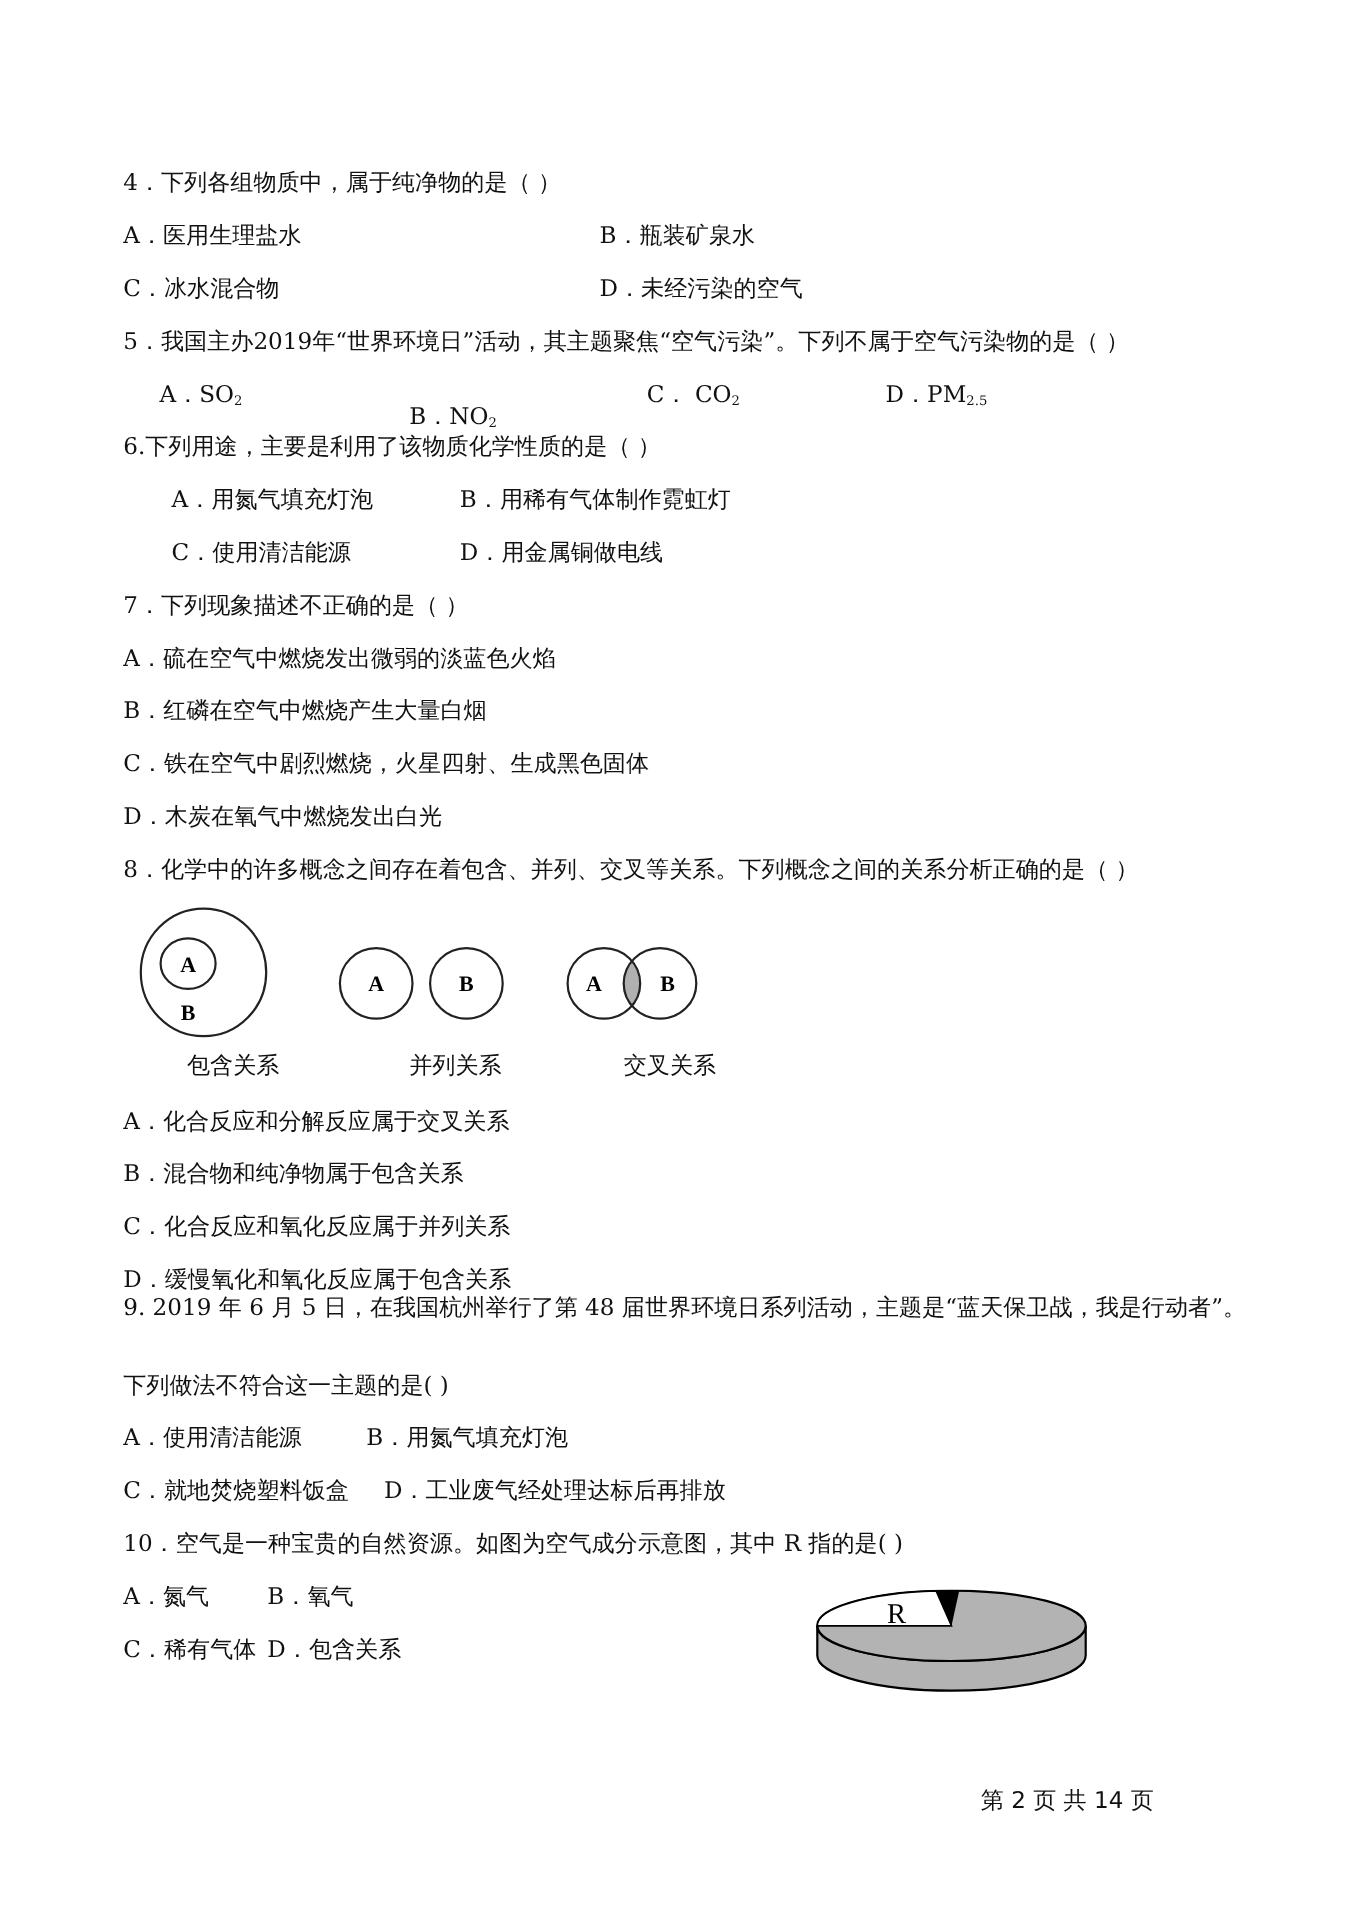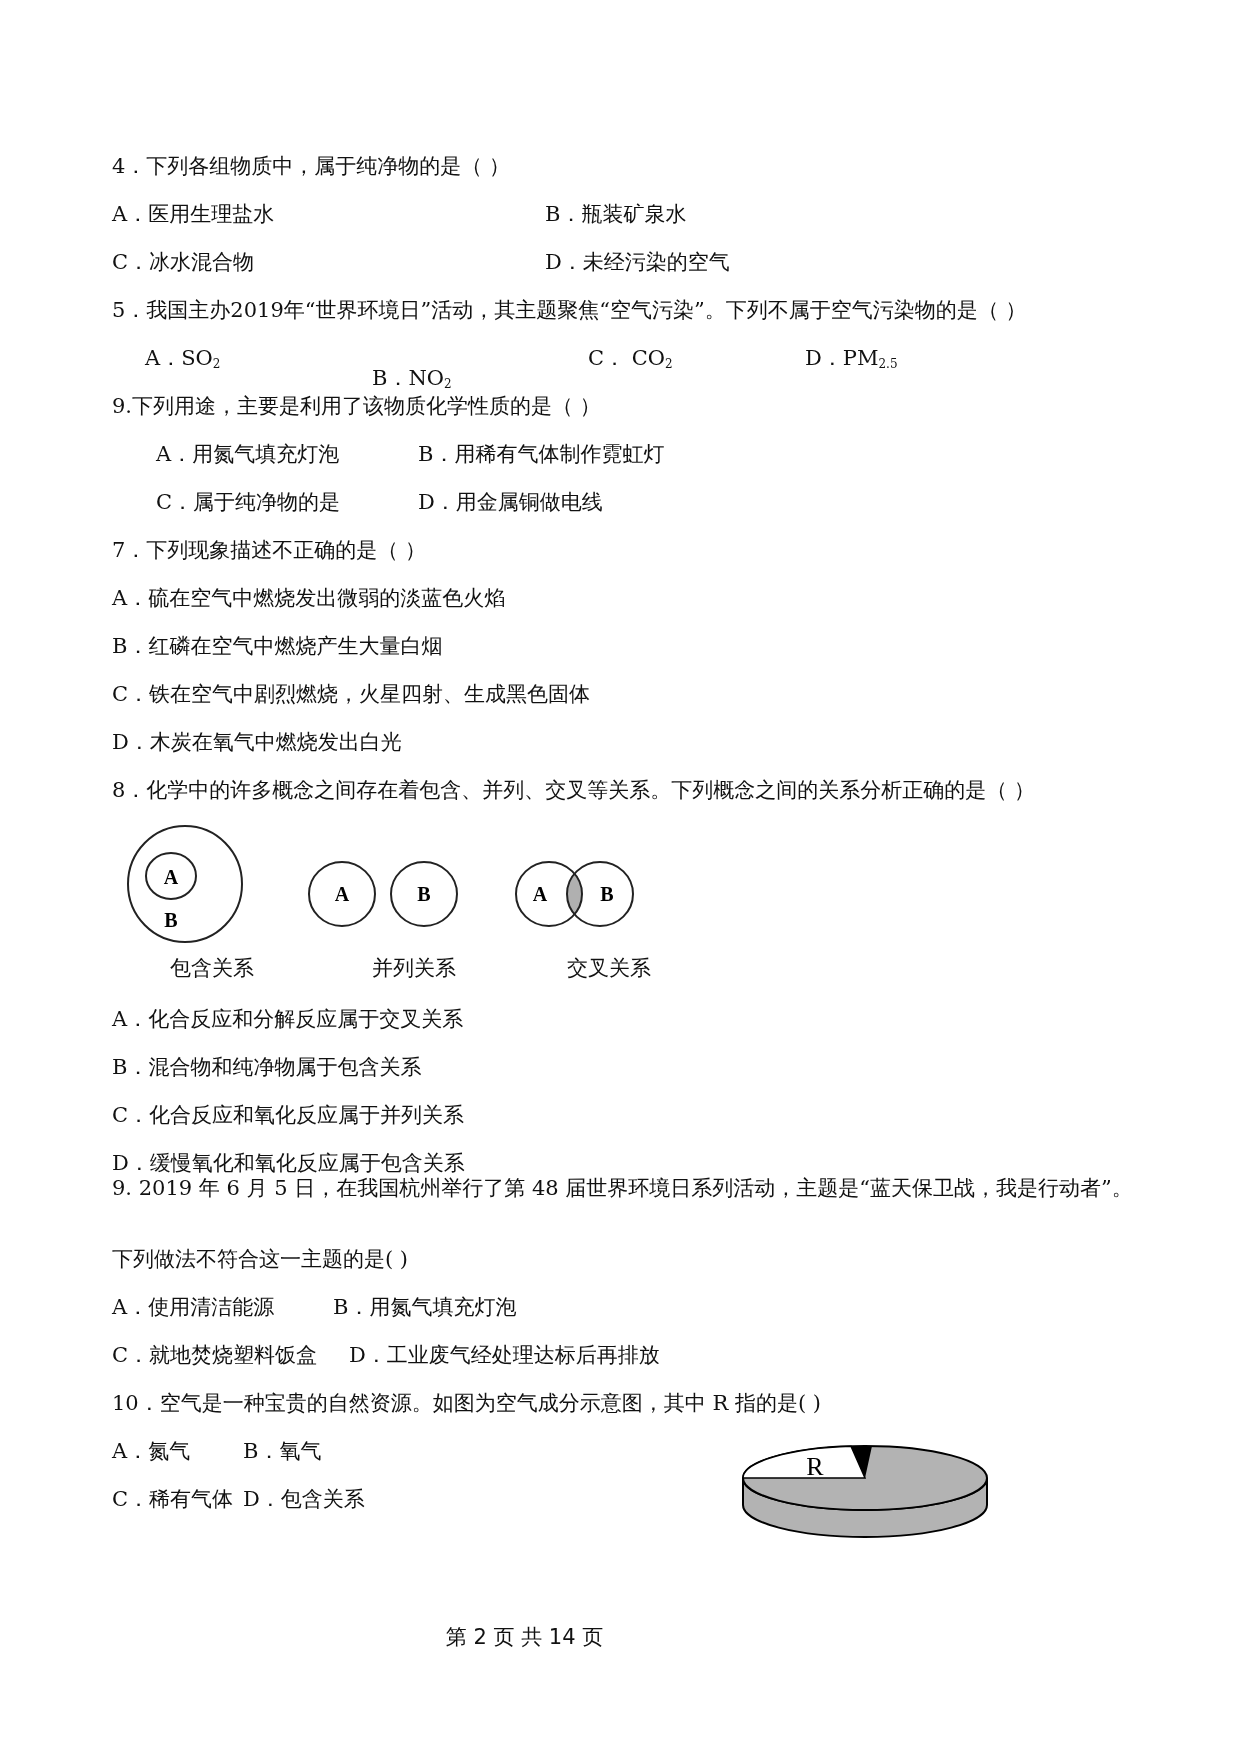--- a/index.html
+++ b/index.html
@@ -4,42 +4,42 @@
 <style>
   html, body { margin: 0; padding: 0; background: #ffffff; }
   body { width: 1240px; height: 1754px; position: relative; overflow: hidden;
          font-family: "DejaVu Serif", "Liberation Serif", serif; color: #111; }
   .line { position: absolute; left: 112px; font-size: 21px; line-height: 28px; white-space: nowrap; }
   .opt { position: absolute; font-size: 21px; line-height: 28px; white-space: nowrap; }
   sub { font-size: 12px; vertical-align: -3px; }
   .diagram { position: absolute; left: 110px; top: 822px; width: 600px; height: 170px; }
   .dlabel { position: absolute; font-size: 21px; font-family: "DejaVu Sans", "Liberation Sans", sans-serif; white-space: nowrap; text-align: right; }
   .pie { position: absolute; left: 735px; top: 1445px; width: 260px; height: 105px; }
-  .footer { position: absolute; left: 0; width: 1049px; top: 1623px; text-align: center;
+  .footer { position: absolute; left: 0; width: 1049px; top: 1623px; text-align: right;
             font-size: 21px; font-family: "DejaVu Sans", "Liberation Sans", sans-serif; }
 </style>
 </head>
 <body>
 
 <div class="line" style="top:152px">4．下列各组物质中，属于纯净物的是（    ）</div>
 <div class="opt" style="left:112px; top:200px">A．医用生理盐水</div>
 <div class="opt" style="left:545px; top:200px">B．瓶装矿泉水</div>
 <div class="opt" style="left:112px; top:248px">C．冰水混合物</div>
 <div class="opt" style="left:545px; top:248px">D．未经污染的空气</div>
 
 <div class="line" style="top:296px">5．我国主办2019年“世界环境日”活动，其主题聚焦“空气污染”。下列不属于空气污染物的是（    ）</div>
 <div class="opt" style="left:145px; top:344px"><span>A．SO</span><sub>2</sub></div>
 <div class="opt" style="left:372px; top:364px"><span>B．NO</span><sub>2</sub></div>
 <div class="opt" style="left:588px; top:344px"><span>C． CO</span><sub>2</sub></div>
 <div class="opt" style="left:805px; top:344px"><span>D．PM</span><sub>2.5</sub></div>
 
-<div class="line" style="top:392px">9.下列用途，主要是利用了该物质化学性质的是（    ）</div>
+<div class="line" style="top:392px">6.下列用途，主要是利用了该物质化学性质的是（    ）</div>
 <div class="opt" style="left:156px; top:440px">A．用氮气填充灯泡</div>
 <div class="opt" style="left:418px; top:440px">B．用稀有气体制作霓虹灯</div>
-<div class="opt" style="left:156px; top:488px">C．属于纯净物的是</div>
+<div class="opt" style="left:156px; top:488px">C．使用清洁能源</div>
 <div class="opt" style="left:418px; top:488px">D．用金属铜做电线</div>
 
 <div class="line" style="top:536px">7．下列现象描述不正确的是（        ）</div>
 <div class="line" style="top:584px">A．硫在空气中燃烧发出微弱的淡蓝色火焰</div>
 <div class="line" style="top:632px">B．红磷在空气中燃烧产生大量白烟</div>
 <div class="line" style="top:680px">C．铁在空气中剧烈燃烧，火星四射、生成黑色固体</div>
 <div class="line" style="top:728px">D．木炭在氧气中燃烧发出白光</div>
 
 <div class="line" style="top:776px">8．化学中的许多概念之间存在着包含、并列、交叉等关系。下列概念之间的关系分析正确的是（    ）</div>
 

